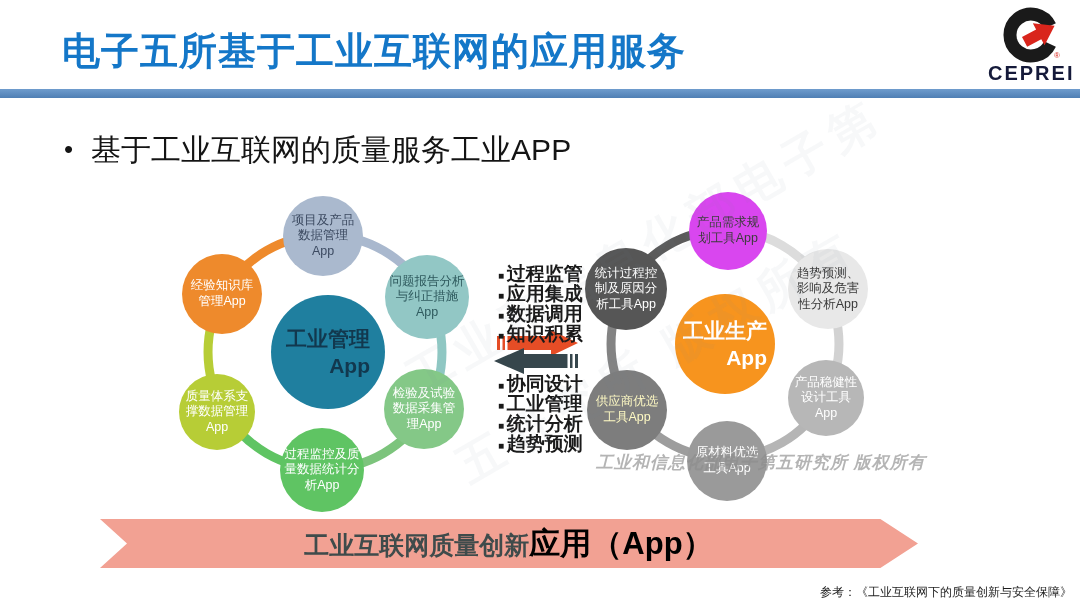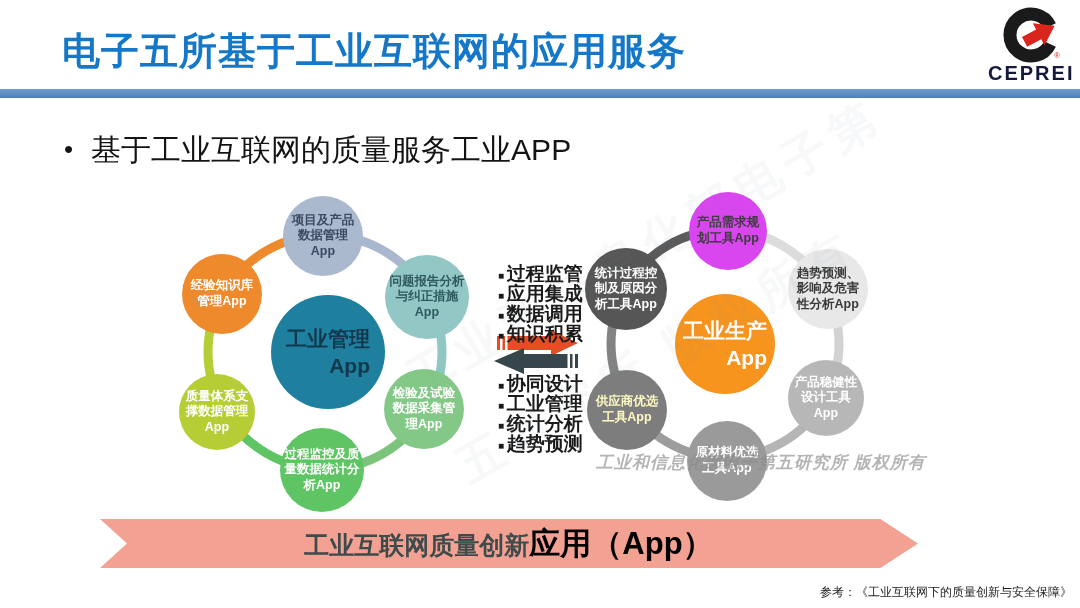--- a/index.html
+++ b/index.html
@@ -23,21 +23,21 @@
   
   .bullet-line{
     position:absolute;left:64px;top:130px;font-size:30px;color:#141414;
     white-space:nowrap;
   }
   .bullet-line::before{content:"•";font-size:26px;margin-right:18px;position:relative;top:-2px;}
   
   .ring-svg{position:absolute;left:0;top:0;pointer-events:none;}
   .bubble{
     position:absolute;border-radius:50%;display:flex;align-items:center;justify-content:center;
-    text-align:center;font-weight:bold;font-size:12.5px;line-height:1.25;padding:4px;
+    text-align:center;font-weight:normal;font-size:12.5px;line-height:1.25;padding:4px;
     box-sizing:border-box;
   }
   .hub{
     position:absolute;border-radius:50%;display:flex;align-items:center;justify-content:center;
     text-align:center;font-weight:bold;font-size:21px;line-height:1.3;white-space:pre-line;
   }
   
   .c-slate {background:#aab9ce;color:#3c4a61;}
   .c-teal-l{background:#92c7c5;color:#2f5a5e;}
   .c-grn-l {background:#84c887;color:#ffffff;}

